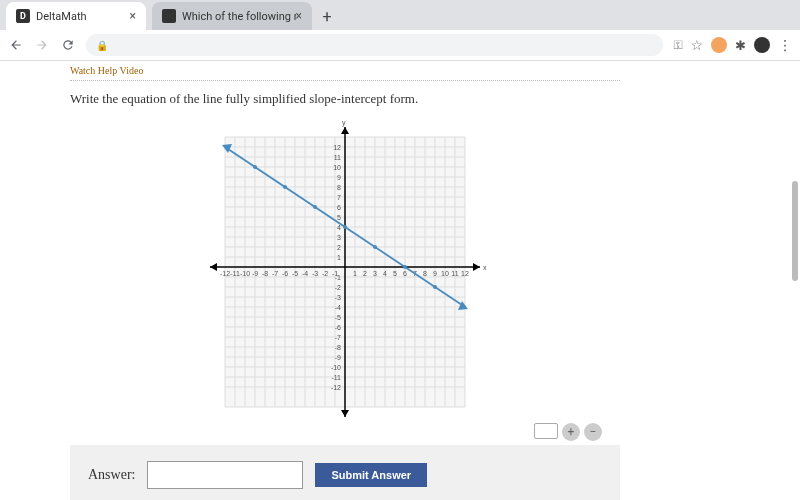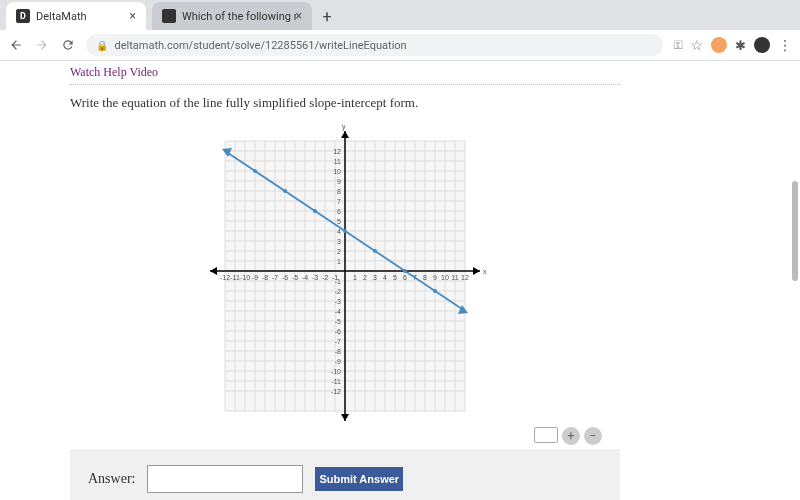--- a/index.html
+++ b/index.html
@@ -13,28 +13,28 @@
 .newtab{width:22px;height:22px;display:flex;align-items:center;justify-content:center;color:#444;font-size:16px;margin-left:4px;margin-bottom:3px;}
 .addr-row{height:30px;display:flex;align-items:center;padding:0 8px;gap:10px;border-bottom:1px solid #ddd;}
 .nav-ico{width:16px;height:16px;color:#5f6368;display:flex;align-items:center;justify-content:center;}
 .url-bar{flex:1;height:22px;border-radius:12px;background:#f1f3f4;display:flex;align-items:center;padding:0 10px;font-size:11px;color:#5f6368;}
 .lock{margin-right:6px;font-size:10px;}
 .ext{display:flex;gap:8px;align-items:center;}
 .ext-ico{width:16px;height:16px;border-radius:50%;}
 .content{position:relative;height:440px;background:#fff;}
 .scroll-ind{position:absolute;right:2px;top:120px;width:6px;height:100px;background:#bbb;border-radius:3px;}
 .page{width:550px;margin-left:70px;background:#fff;}
-.help{font-family:Georgia,serif;font-size:12px;color:#701a75;padding:4px 0 2px;}
+.help{font-family:Georgia,serif;font-size:10px;color:#a16207;padding:4px 0 2px;}
 .dotline{border-top:1px dotted #bbb;margin:2px 0 10px;}
 .question{font-family:Georgia,serif;font-size:13px;color:#333;margin-bottom:10px;}
 .graph-wrap{display:flex;justify-content:center;}
 .answer-bar{background:#f0f0f0;margin-top:18px;padding:16px 18px;display:flex;align-items:center;gap:12px;position:relative;}
 .ans-label{font-family:Georgia,serif;font-size:14px;color:#333;}
 .ans-input{width:150px;height:24px;border:1px solid #999;background:#fff;}
-.submit{background:#3a5a99;color:#fff;border:none;padding:6px 4px;font-size:11px;font-weight:bold;cursor:pointer;}
+.submit{background:#3a5a99;color:#fff;border:none;padding:6px 16px;font-size:11px;font-weight:bold;cursor:pointer;}
 .ab-icons{position:absolute;right:18px;top:-22px;display:flex;gap:4px;}
 .ab-ico{width:18px;height:18px;background:#ccc;border-radius:50%;display:flex;align-items:center;justify-content:center;font-size:12px;color:#666;}
 .kb-ico{width:22px;height:14px;border:1px solid #aaa;border-radius:2px;background:#fff;}
 svg text{font-size:7px;fill:#505050;font-family:Arial;}
 </style>
 </head>
 <body>
 
 <div class="chrome-top">
   <div class="tab">
@@ -61,21 +61,20 @@
         <path d="M4 11h12.2l-5.6-5.6L12 4l8 8-8 8-1.4-1.4L16.2 13H4z" fill="#5f6368"></path>
       </svg>
   </div>
   <div class="nav-ico">
     <svg width="14" height="14" viewBox="0 0 24 24">
         <path d="M17.65 6.35A8 8 0 1 0 19.73 14h-2.08A6 6 0 1 1 12 6a5.9 5.9 0 0 1 4.22 1.78L13 11h7V4z" fill="#5f6368"></path>
       </svg>
   </div>
   <div class="url-bar">
     <span class="lock">🔒</span>
-    <span>deltamath.com/student/solve/12285561/writeLineEquation</span>
   </div>
   <div class="ext">
     <span style="font-size:12px;color:#777;">⚿</span>
     <span style="font-size:14px;color:#777;">☆</span>
     <div class="ext-ico" style="background:#f4a460;"></div>
     <span style="font-size:13px;color:#555;">✱</span>
     <div class="ext-ico" style="background:#333;"></div>
     <span style="font-size:14px;color:#555;">⋮</span>
   </div>
 </div>

